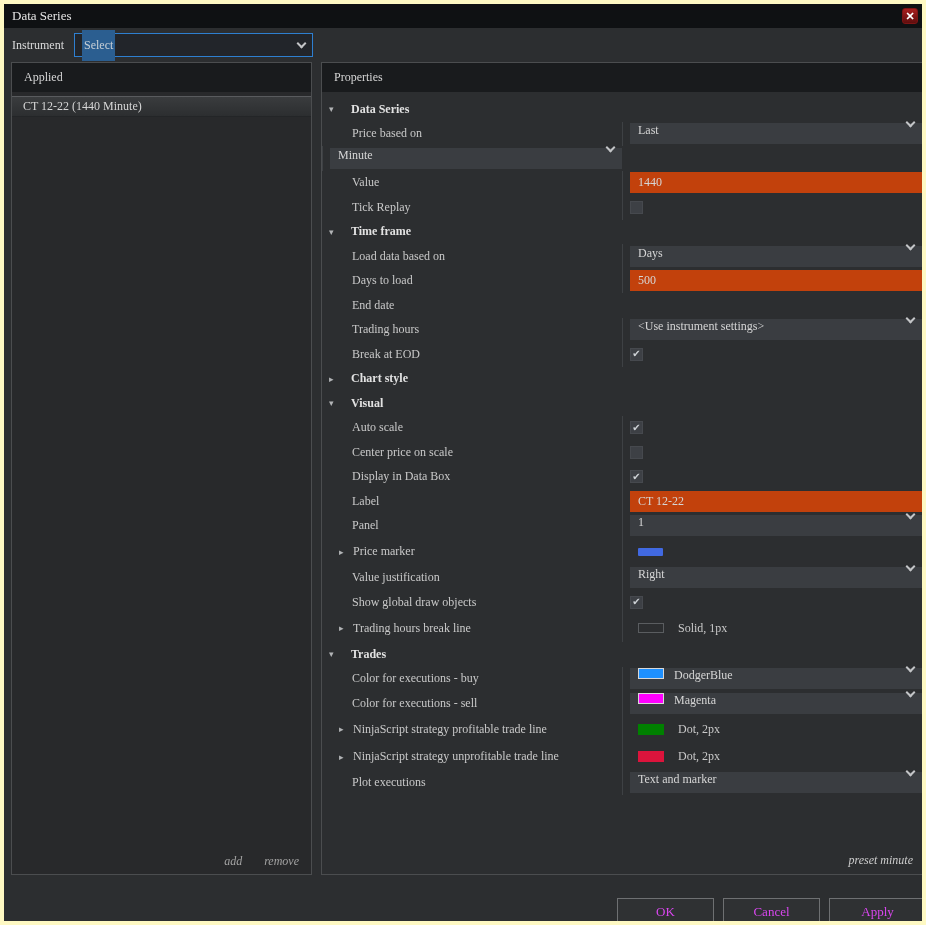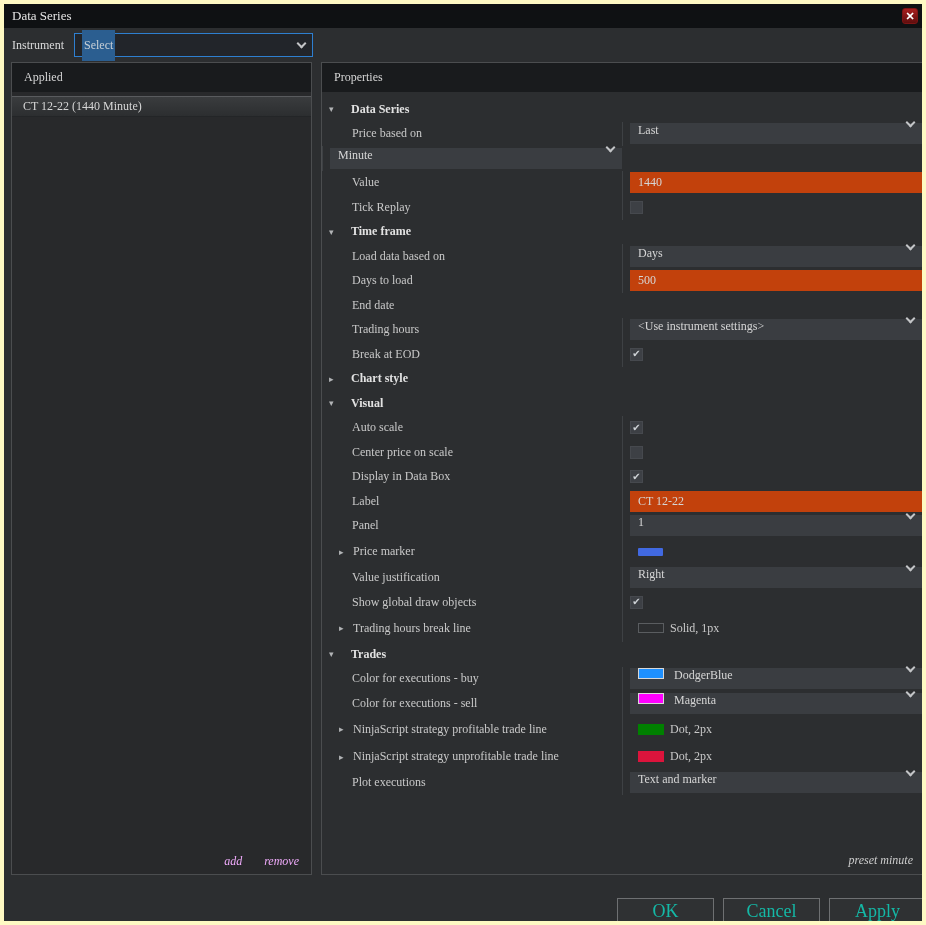--- a/index.html
+++ b/index.html
@@ -26,21 +26,21 @@
   .panel{position:absolute;top:58px;height:813px;border:1px solid #4b4d4f;}
   .left-panel{left:7px;width:301px;background:#28292b;}
   .right-panel{left:317px;width:603px;background:#2c2e30;}
   .panel-header{height:29px;background:#191b1d;display:flex;align-items:center;
     padding:0 12px;color:#d6d6d6;font-size:12px;}
   .applied-item{margin-top:4px;height:21px;background:linear-gradient(#3a3c3e,#2c2e30);
     border-top:1px solid #595b5e;border-bottom:1px solid #232527;display:flex;
     align-items:center;padding:0 11px;color:#d6d6d6;font-size:12px;cursor:pointer;}
   .panel-footer{position:absolute;bottom:5px;right:12px;display:flex;gap:22px;
     font-style:italic;font-size:12px;}
-  .panel-footer .lnk{color:#f0abfc;cursor:pointer;}
+  .panel-footer .lnk{color:#a3a3a3;cursor:pointer;}
   
   .rows{position:absolute;top:34px;left:0;right:0;}
   .prow{display:flex;height:24.5px;align-items:center;}
   .prow.tall{height:27.5px;}
   .plabel{width:300px;display:flex;align-items:center;height:100%;overflow:hidden;}
   .tri{color:#b2b4b6;font-size:9px;width:12px;flex:none;cursor:pointer;}
   .prow.section .tri{margin-left:7px;}
   .prow.tall .tri{margin-left:17px;}
   .prow.section .lbl{margin-left:10px;color:#e2e2e2;font-weight:bold;font-size:12px;white-space:nowrap;}
   .prow.prop .lbl{margin-left:30px;color:#c9c9c9;font-size:12px;white-space:nowrap;}
@@ -50,27 +50,27 @@
   .dd{width:292px;height:21px;background:#3a3d41;display:flex;
     padding:0 8px;color:#d6d6d6;font-size:12px;cursor:pointer;}
   .dd .ddlbl{white-space:nowrap;}
   .inp{width:292px;height:21px;background:#c2410c;display:flex;align-items:center;
     padding:0 8px;color:#d6d6d6;font-size:12px;cursor:text;}
   .cb{width:13px;height:13px;background:#3d4045;border:1px solid #46494e;display:flex;
     align-items:center;justify-content:center;color:#ced2d6;font-size:10px;line-height:1;cursor:pointer;}
   .mark-swatch{width:25px;height:8px;border-radius:1px;margin-left:8px;cursor:pointer;}
   .line-box{width:26px;height:10px;border:1px solid #5a5d60;margin-left:8px;}
   .sample-swatch{width:26px;height:11px;margin-left:8px;}
-  .sample-text{color:#c9c9c9;font-size:12px;margin-left:6px;white-space:nowrap;}
+  .sample-text{color:#c9c9c9;font-size:12px;margin-left:14px;white-space:nowrap;}
   .dd .swatch{width:26px;height:11px;border:1px solid #d8d8d8;margin-right:10px;flex:none;}
   .cal{margin-right:6px;flex:none;display:flex;}
   .preset{position:absolute;bottom:6px;right:10px;font-style:italic;font-size:12px;color:#cdcdcd;}
   
   .btn{position:absolute;top:894px;width:97px;height:27px;background:#2f3133;
-    border:1px solid #6e7072;color:#14b8a6;font-size:18px;display:flex;
+    border:1px solid #6e7072;color:#d946ef;font-size:13px;display:flex;
     align-items:center;justify-content:center;cursor:pointer;}
   .btn-ok{left:613px;} .btn-cancel{left:719px;} .btn-apply{left:825px;}
 </style>
 </head>
 <body>
 
 <div class="window">
 
   <div class="titlebar">
     <span class="title">Data Series</span>

